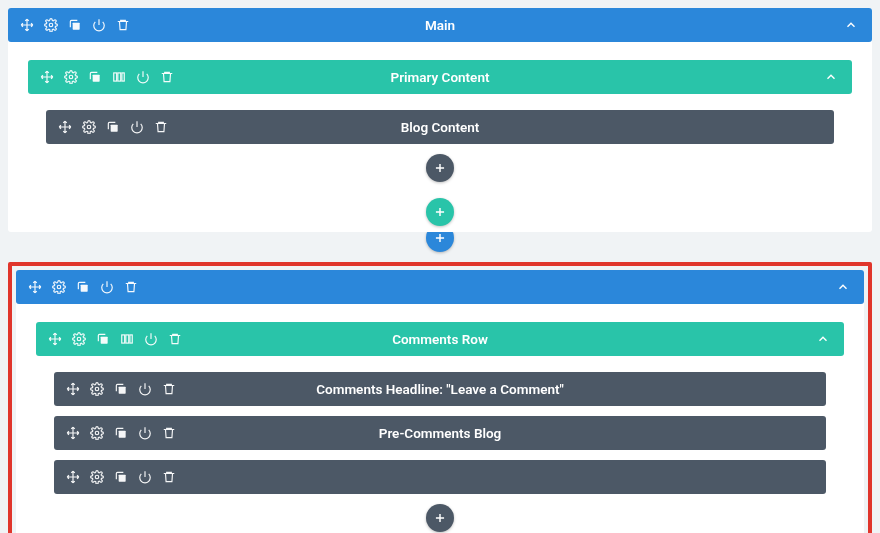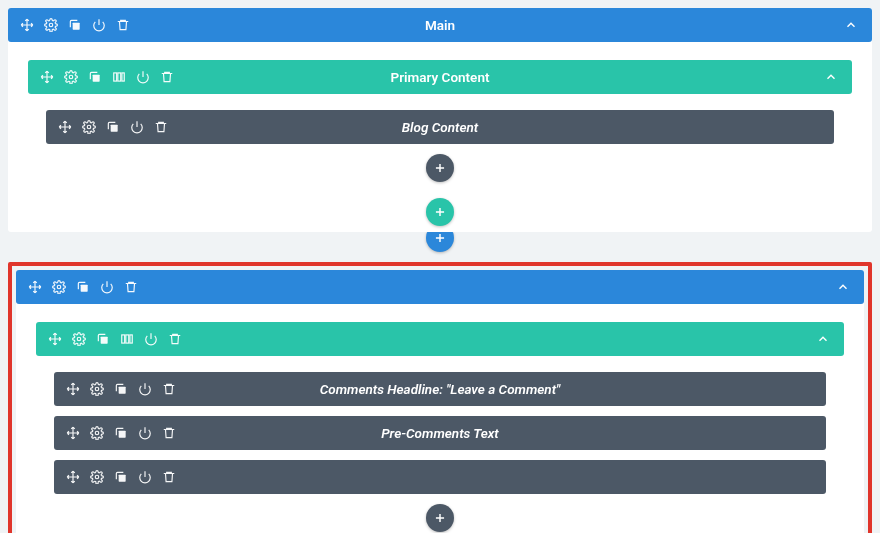--- a/index.html
+++ b/index.html
@@ -48,21 +48,21 @@
   }
   .collapse {
     margin-left:auto;
     padding-right:14px;
     display:flex; align-items:center;
     cursor:pointer;
     z-index:2;
   }
   .collapse svg { width:14px; height:14px; stroke:#fff; stroke-width:2.4; fill:none; }
   .inner-pad { padding:18px 20px 6px; }
-  .row-pad   { padding:16px 18px 6px;font-style:italic; }
+  .row-pad   { padding:16px 18px 6px; }
   .stack > * + * { margin-top:10px; }
   .add-circle {
     width:30px; height:30px; border-radius:50%;
     display:flex; align-items:center; justify-content:center;
     margin:10px auto 0;
     cursor:pointer;
     box-shadow:0 1px 3px rgba(0,0,0,.25);
   }
   .add-sm { width:28px; height:28px; }
   .add-blue  { background:#2b87da; }
@@ -303,20 +303,21 @@
                     <path d="M12 2v10"></path>
                     <path d="M18.36 6.64a9 9 0 1 1-12.73 0"></path>
                   </svg>
                 </span>
               <span>
                   <svg viewBox="0 0 24 24">
                     <path d="M3 6h18M8 6V4h8v2M6 6l1 14h10l1-14"></path>
                   </svg>
                 </span>
             </div>
+            <div class="title">Comments Row</div>
             <div class="collapse">
                 <svg viewBox="0 0 24 24">
                   <path d="M6 15l6-6 6 6"></path>
                 </svg>
               </div>
           </div>
 
           <div class="row-pad">
             <div class="stack">
               <div class="bar bar-dark">
@@ -377,21 +378,21 @@
                         <path d="M12 2v10"></path>
                         <path d="M18.36 6.64a9 9 0 1 1-12.73 0"></path>
                       </svg>
                     </span>
                   <span>
                       <svg viewBox="0 0 24 24">
                         <path d="M3 6h18M8 6V4h8v2M6 6l1 14h10l1-14"></path>
                       </svg>
                     </span>
                 </div>
-                <div class="title">Pre-Comments Text</div>
+                <div class="title">Pre-Comments Blog</div>
               </div>
 
               <div class="bar bar-dark">
                 <div class="tools">
                   <span>
                       <svg viewBox="0 0 24 24">
                         <path d="M12 2v20M2 12h20M12 2l-3 3M12 2l3 3M12 22l-3-3M12 22l3-3M2 12l3-3M2 12l3 3M22 12l-3-3M22 12l-3 3"></path>
                       </svg>
                     </span>
                   <span>

